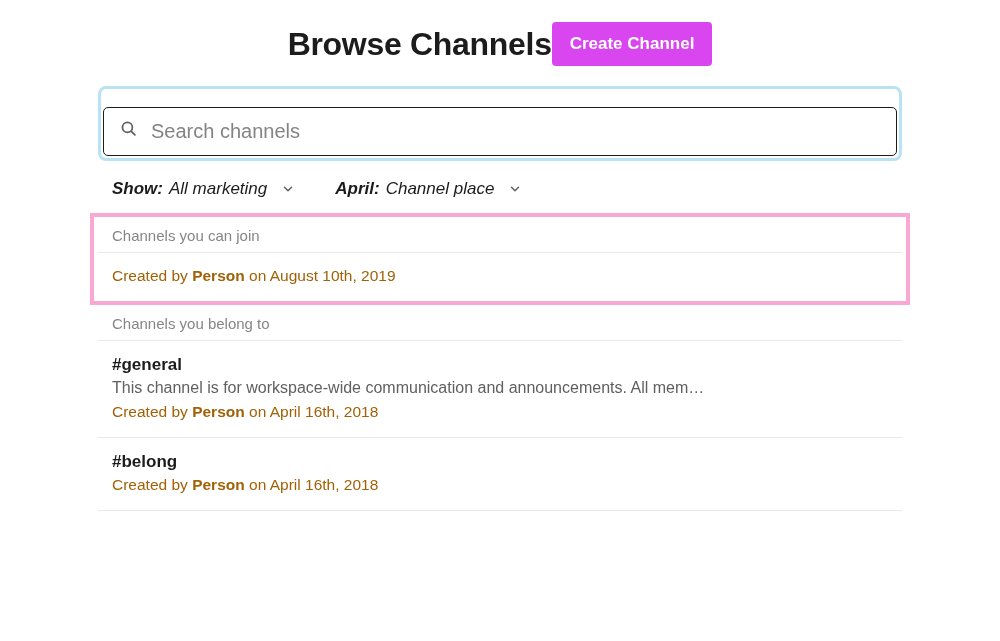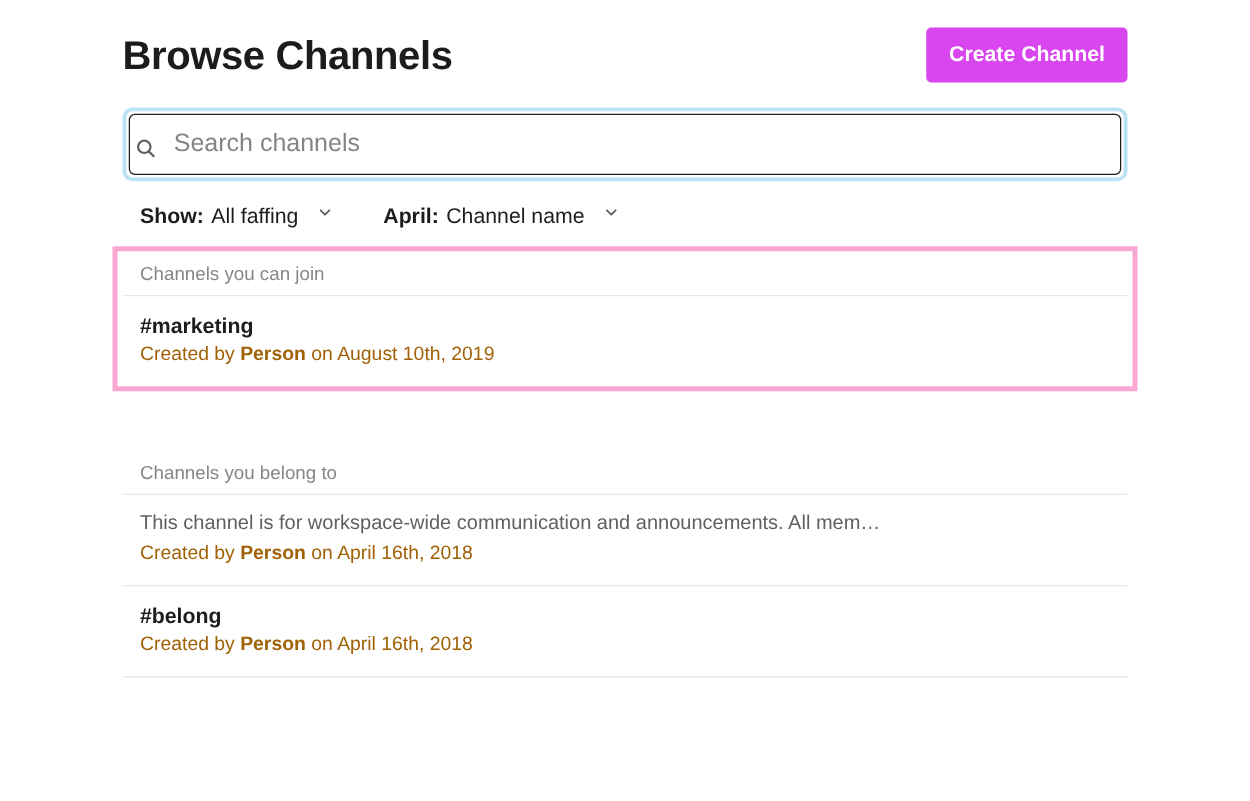--- a/index.html
+++ b/index.html
@@ -12,21 +12,21 @@
       background: #ffffff;
       width: 1000px;
       height: 641px;
       padding: 0;
     }
     .container {
       padding: 22px 98px 0 98px;
     }
     .header-row {
       display: flex;
-      justify-content: space-between;
+      justify-content: center;
       align-items: center;
       margin-bottom: 20px;
     }
     .page-title {
       font-size: 32px;
       font-weight: 900;
       color: #1d1c1d;
       letter-spacing: -0.3px;
     }
     .create-btn {
@@ -42,23 +42,24 @@
     .search-wrap {
       border: 3px solid #b9e3f4;
       border-radius: 8px;
       padding: 2px;
       margin-bottom: 18px;
     }
     .search-inner {
       border: 1px solid #1d1c1d;
       border-radius: 5px;
       display: flex;
-      align-items: flex-end;
-      padding: 12px 4px;
+      align-items: flex-start;
+      padding: 12px 16px;
       gap: 14px;
+      margin-top: 16px;
     }
     .search-icon {
       color: #616061;
       display: inline-flex;
     }
     .search-input {
       flex: 1;
       border: none;
       outline: none;
       font-size: 20px;
@@ -71,23 +72,24 @@
     .filters-row {
       display: flex;
       gap: 40px;
       padding: 0 14px;
       margin-bottom: 14px;
       font-size: 17px;
       color: #1d1c1d;
     }
     .filter {
       display: flex;
-      align-items: flex-start;
+      align-items: center;
       gap: 6px;
       cursor: pointer;
+      font-style: italic;
     }
     .filter-label {
       font-weight: 700;
     }
     .filter-value {
       font-weight: 400;
     }
     .chevron {
       display: inline-flex;
       margin-left: 8px;
@@ -101,22 +103,21 @@
       padding-left: 4px;
       padding-right: 4px;
     }
     .section-header {
       font-size: 15px;
       color: #868686;
       padding: 10px 14px 8px 14px;
       border-bottom: 1px solid #e8e8e8;
     }
     .section-header.no-top {
-      padding-top: 22px;
-      margin-top: 35px;
+      padding-top: 10px;
     }
     .channel-item {
       padding: 14px 14px 16px 14px;
       border-bottom: 1px solid #e8e8e8;
     }
     .channel-item.last {
       border-bottom: none;
     }
     .channel-name {
       font-size: 17px;
@@ -157,51 +158,51 @@
           <line x1="21" y1="21" x2="16" y2="16"></line>
         </svg>
       </span>
       <input type="text" class="search-input" placeholder="Search channels" style="">
     </div>
   </div>
 
   <div class="filters-row">
     <div class="filter">
       <span class="filter-label">Show:</span>
-      <span class="filter-value">All faffing</span>
+      <span class="filter-value">All marketing</span>
       <span class="chevron">
         <svg width="14" height="14" viewBox="0 0 24 24" fill="none" stroke="currentColor" stroke-width="2.5" stroke-linecap="round" stroke-linejoin="round">
           <polyline points="6 9 12 15 18 9"></polyline>
         </svg>
       </span>
     </div>
     <div class="filter">
       <span class="filter-label">April:</span>
-      <span class="filter-value">Channel name</span>
+      <span class="filter-value">Channel place</span>
       <span class="chevron">
         <svg width="14" height="14" viewBox="0 0 24 24" fill="none" stroke="currentColor" stroke-width="2.5" stroke-linecap="round" stroke-linejoin="round">
           <polyline points="6 9 12 15 18 9"></polyline>
         </svg>
       </span>
     </div>
   </div>
 
   <div class="highlight-box">
     <div class="section-header">Channels you can join</div>
     <div class="channel-item last">
-      <div class="channel-name">#marketing</div>
       <div class="channel-meta">
         <span>Created by </span><span class="person">Person</span><span> on August 10th, 2019</span>
       </div>
     </div>
   </div>
 
   <div class="section-header no-top">Channels you belong to</div>
 
   <div class="channel-item">
+    <div class="channel-name">#general</div>
     <div class="channel-desc">This channel is for workspace-wide communication and announcements. All mem…</div>
     <div class="channel-meta">
       <span>Created by </span><span class="person">Person</span><span> on April 16th, 2018</span>
     </div>
   </div>
 
   <div class="channel-item">
     <div class="channel-name">#belong</div>
     <div class="channel-meta">
       <span>Created by </span><span class="person">Person</span><span> on April 16th, 2018</span>

